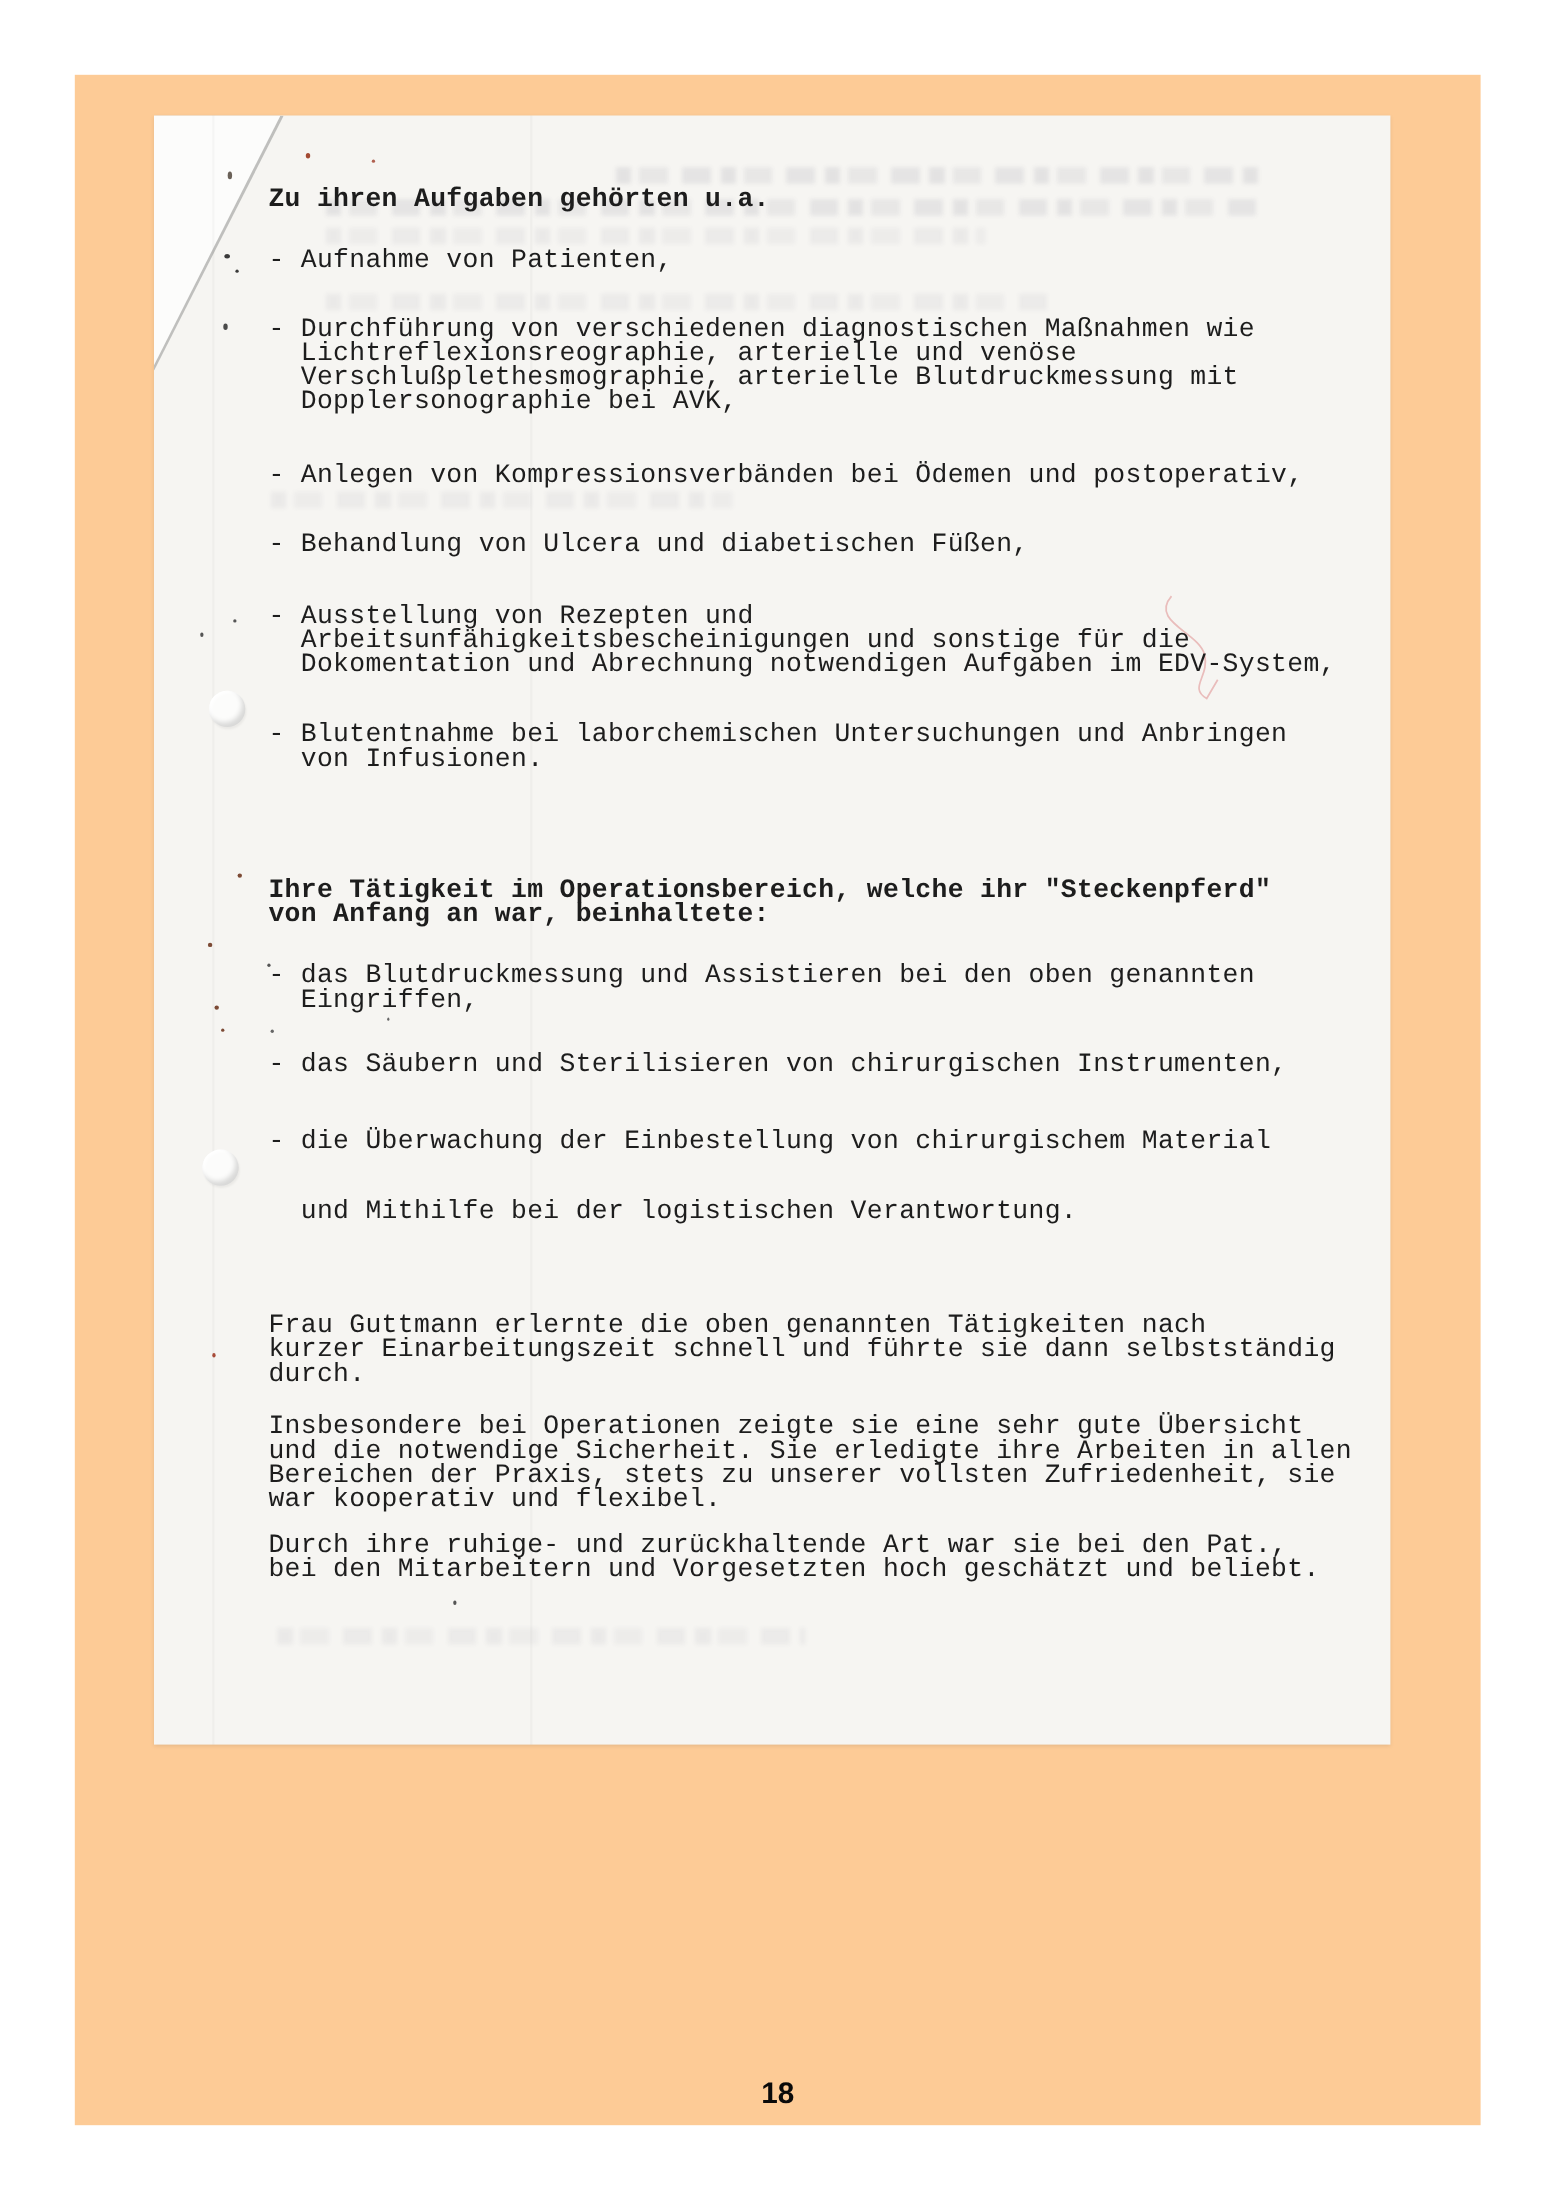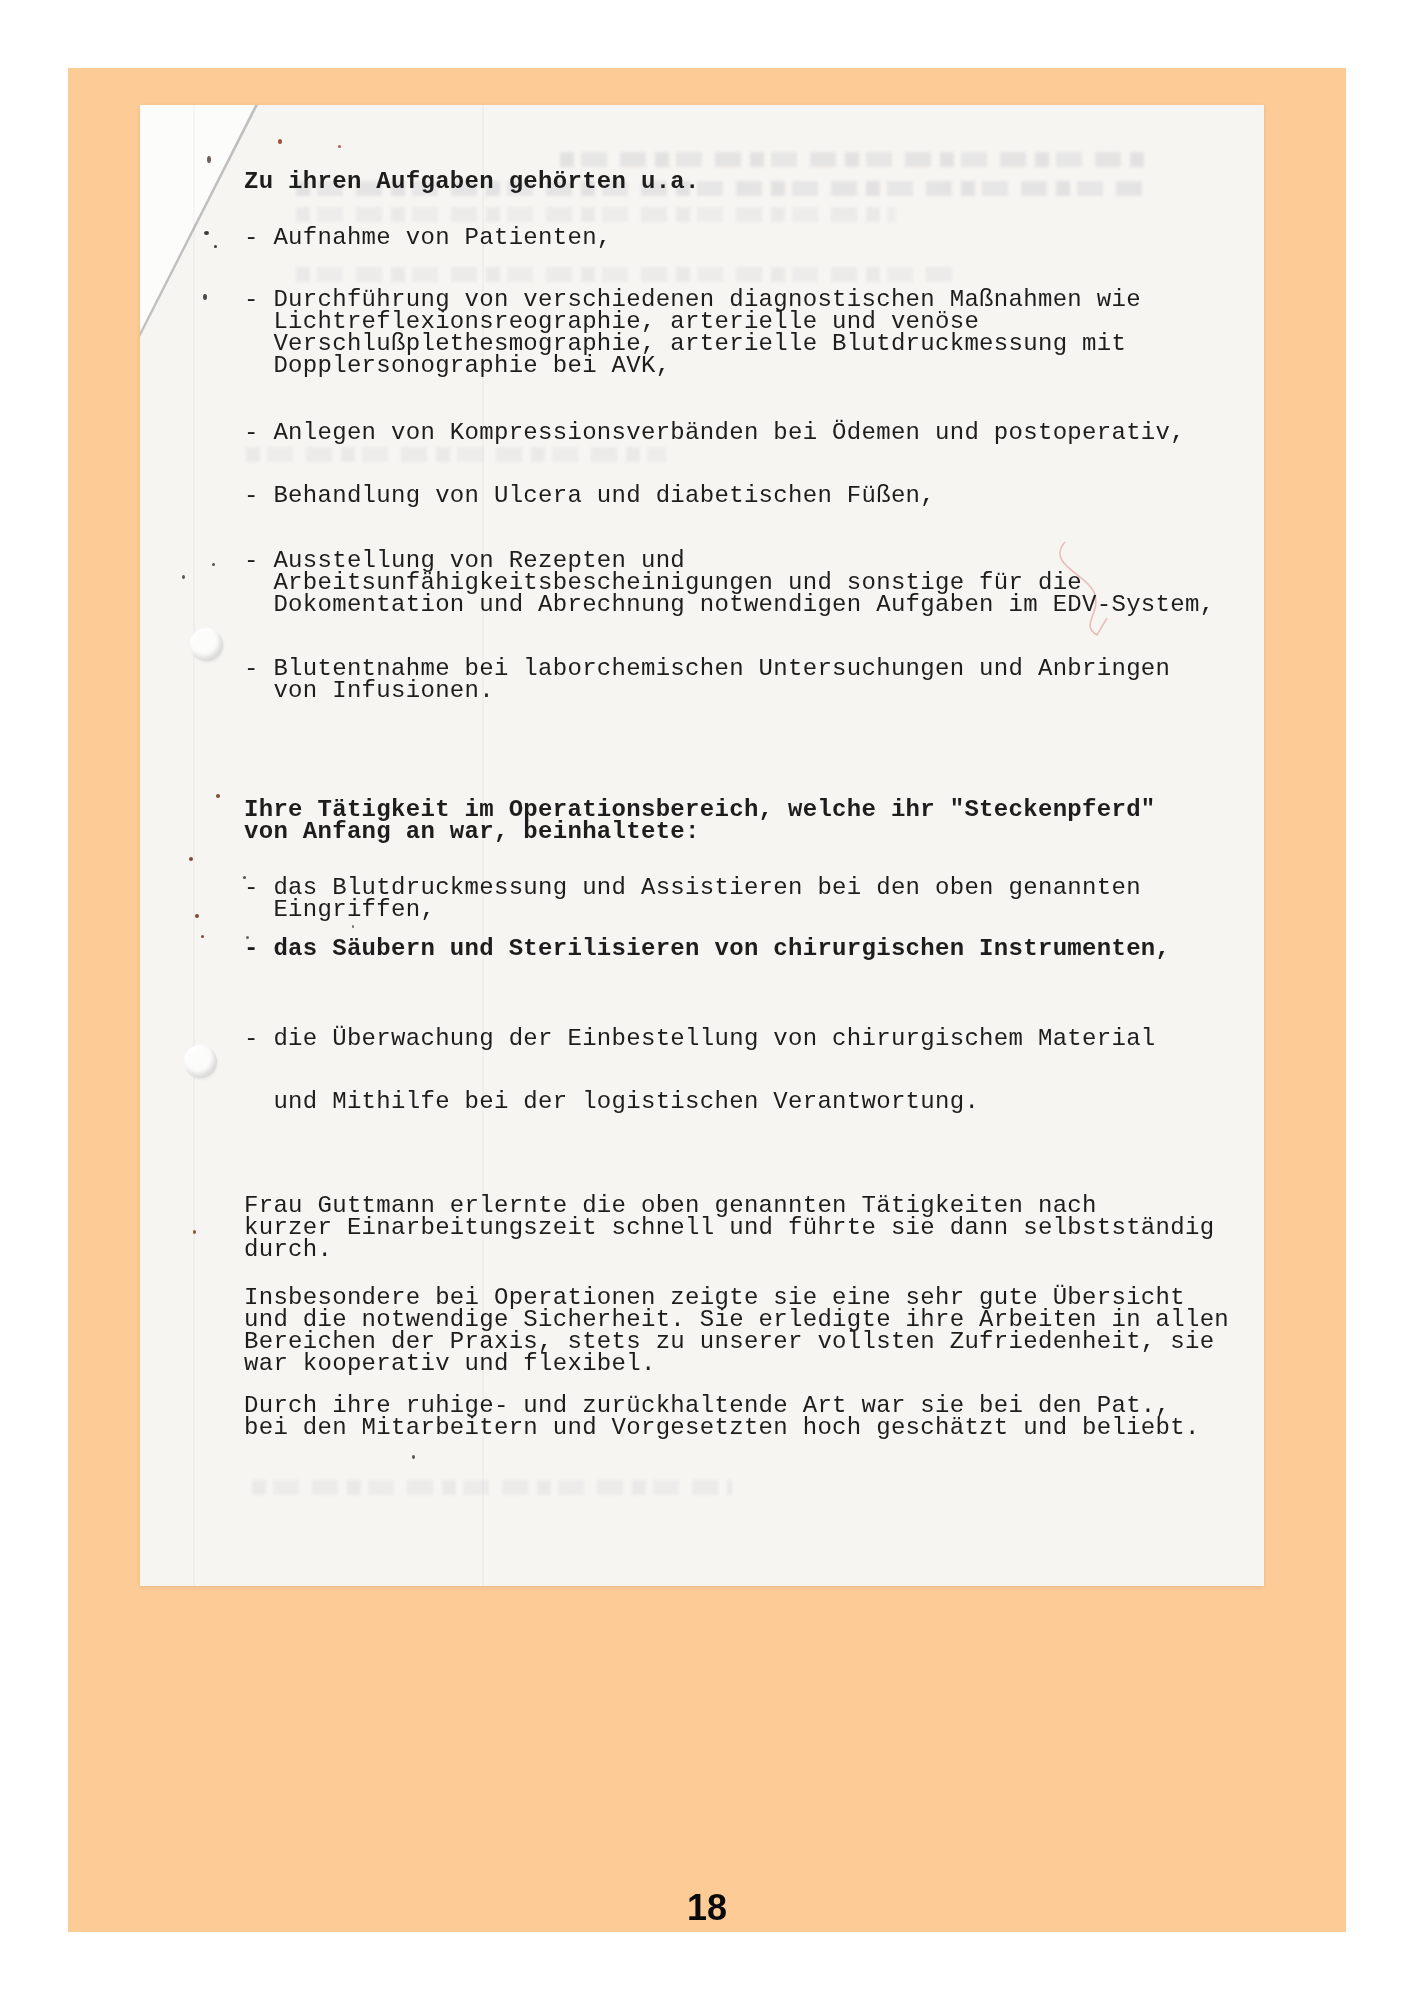--- a/index.html
+++ b/index.html
@@ -61,21 +61,21 @@
   .tline{
     position:absolute;left:244px;
     white-space:pre;
     font-size:24px;line-height:22px;letter-spacing:0.3px;
     color:#1d1d1d;
   }
   .tline.bold{font-weight:bold;margin-top:12px;}
   .pagenum{
     position:absolute;left:50%;top:1890px;transform:translateX(-50%);
     font-family:"Liberation Sans","DejaVu Sans",sans-serif;
-    font-weight:bold;font-size:36px;line-height:1;color:#0a0a0a;
+    font-weight:bold;font-size:27px;line-height:1;color:#0a0a0a;
   }
   .scribble{position:absolute;opacity:0.55;}
 </style>
 </head>
 <body>
 
 <div class="mat"></div>
 
 <div class="scan-page">
   <div class="fold-edge"></div>
@@ -135,21 +135,21 @@
 
 <div class="tline" style="top:658px;">- Blutentnahme bei laborchemischen Untersuchungen und Anbringen
   von Infusionen.</div>
 
 <div class="tline bold" style="top:787px;">Ihre Tätigkeit im Operationsbereich, welche ihr "Steckenpferd"
 von Anfang an war, beinhaltete:</div>
 
 <div class="tline" style="top:877px;">- das Blutdruckmessung und Assistieren bei den oben genannten
   Eingriffen,</div>
 
-<div class="tline" style="top:938px;font-weight:bold;">- das Säubern und Sterilisieren von chirurgischen Instrumenten,</div>
+<div class="tline" style="top:958px;">- das Säubern und Sterilisieren von chirurgischen Instrumenten,</div>
 
 <div class="tline" style="top:1028px;">- die Überwachung der Einbestellung von chirurgischem Material</div>
 
 <div class="tline" style="top:1091px;">  und Mithilfe bei der logistischen Verantwortung.</div>
 
 <div class="tline" style="top:1195px;">Frau Guttmann erlernte die oben genannten Tätigkeiten nach
 kurzer Einarbeitungszeit schnell und führte sie dann selbstständig
 durch.</div>
 
 <div class="tline" style="top:1287px;">Insbesondere bei Operationen zeigte sie eine sehr gute Übersicht

